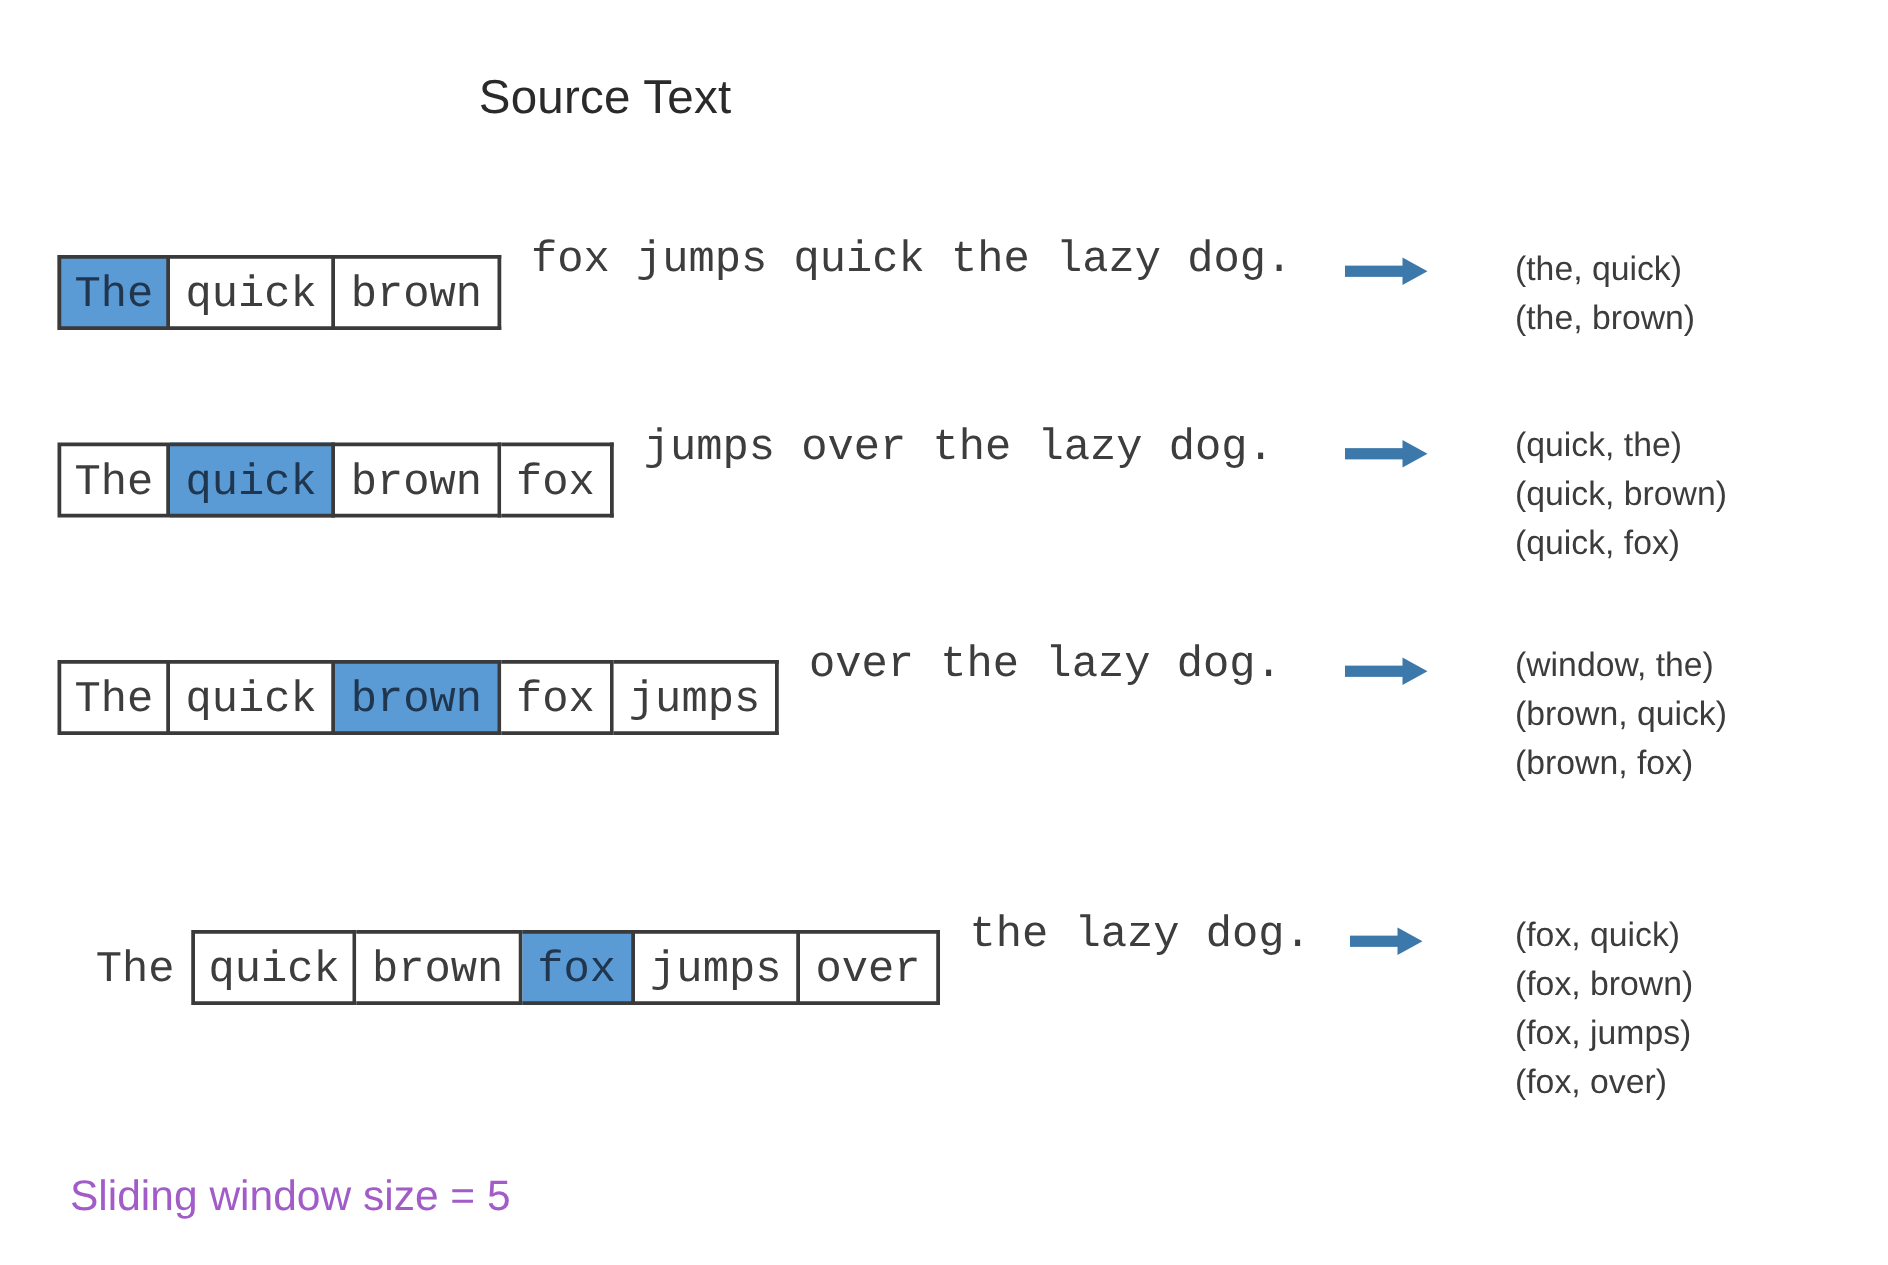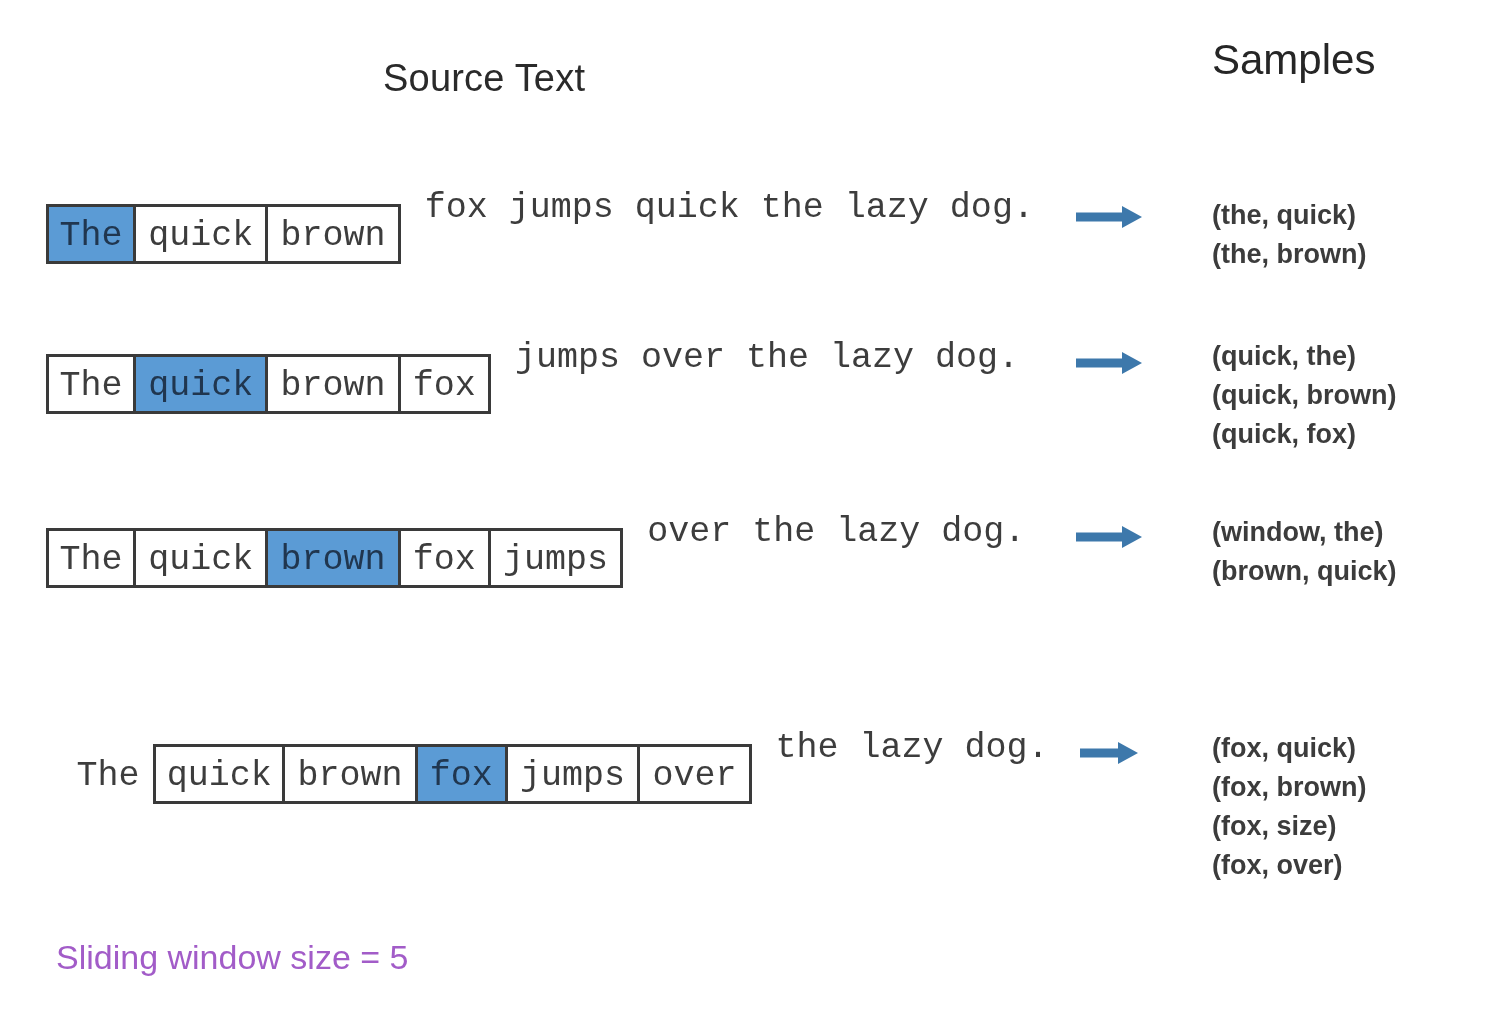--- a/index.html
+++ b/index.html
@@ -95,39 +95,38 @@
 
   
   .samples-block {
     position: absolute;
     left: 1212px;
     font-size: 27px;
     line-height: 1.44;
     color: #3c3c3c;
     white-space: nowrap;
   }
-  .samples-block div { white-space: nowrap; font-weight: bold; }
+  .samples-block div { white-space: nowrap; }
 
   
   #caption {
     position: absolute;
     left: 56px;
     top: 938px;
     font-size: 34px;
     color: #a25cc8;
     white-space: nowrap;
   }
 </style>
 </head>
 <body>
 
 <div id="source-text-heading">Source Text</div>
 
 <div id="training-samples-heading">
-  <span>Samples</span>
 </div>
 
 <div id="rows-container">
     <div class="source-row" style="top: 176px; left: 46px;">
       <div class="seq"><span class="cell boxed hl" style="width: 90.2px;">The</span><span class="cell boxed" style="width: 132.3px;">quick</span><span class="cell boxed" style="width: 132.3px;">brown</span><span class="tail"> fox jumps quick the lazy dog.</span></div>
     </div>
     <div class="arrow" style="top: 204px; left: 1076px; width: 66px;">
       <svg width="66" height="26" viewBox="0 0 66 26">
         <rect x="0" y="8.5" width="48" height="9" fill="#3d78ab"></rect>
         <polygon points="46,2 66,13 46,24" fill="#3d78ab"></polygon>
@@ -168,22 +167,23 @@
       <div>(the, brown)</div>
     </div>
     <div class="samples-block" style="top: 337px;">
       <div>(quick, the)</div>
       <div>(quick, brown)</div>
       <div>(quick, fox)</div>
     </div>
     <div class="samples-block" style="top: 513px;">
       <div>(window, the)</div>
       <div>(brown, quick)</div>
+      <div>(brown, fox)</div>
     </div>
     <div class="samples-block" style="top: 729px;">
       <div>(fox, quick)</div>
       <div>(fox, brown)</div>
-      <div>(fox, size)</div>
+      <div>(fox, jumps)</div>
       <div>(fox, over)</div>
     </div>
   </div>
 
 <div id="caption">Sliding window size = 5</div>
 
 </body></html>

